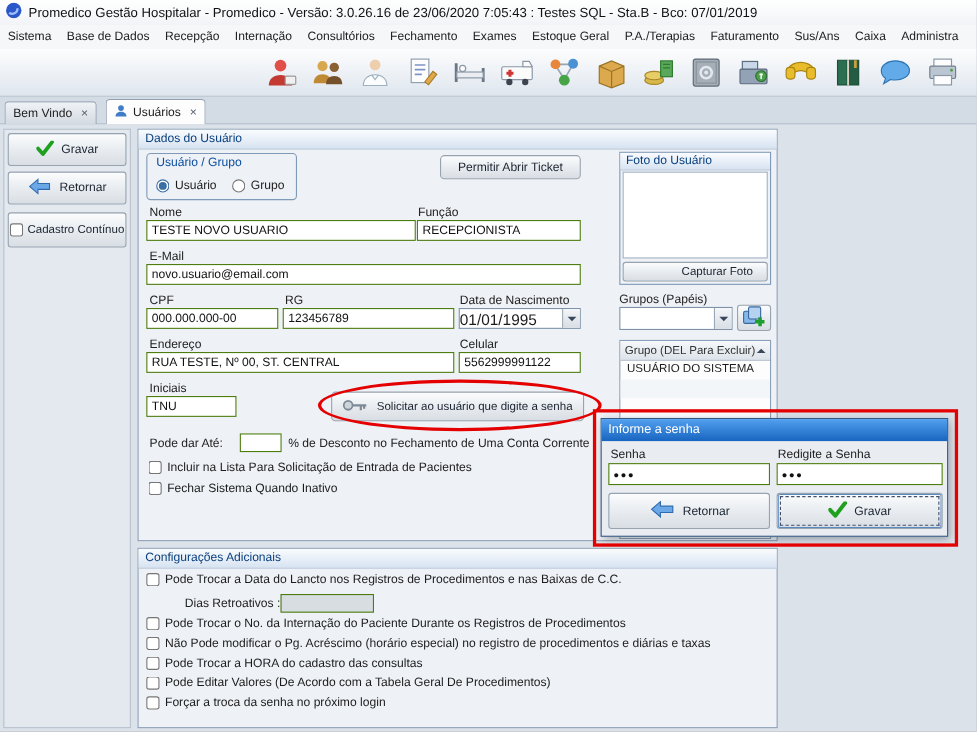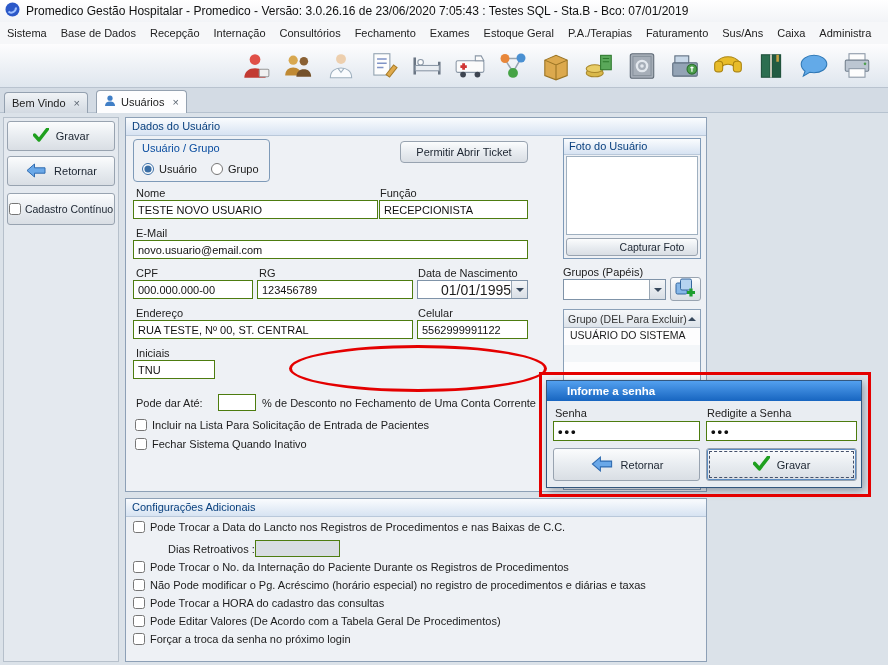--- a/index.html
+++ b/index.html
@@ -1,19 +1,19 @@
 <!DOCTYPE html>
 <html><head>
 <meta charset="utf-8">
 <style>
   * { margin:0; padding:0; box-sizing:border-box; }
   html,body { background:#b8bec6; }
   body { font-family:"Liberation Sans", sans-serif; font-size:11px; color:#1c1c1c; }
   #screen { position:relative; width:888px; height:665px; background:#dbe2e9; overflow:hidden; }
-  .abs { position:absolute;text-align:right; }
+  .abs { position:absolute; }
 
   
   .titlebar { position:absolute; left:0; top:0; width:888px; height:22px; background:linear-gradient(#ffffff,#f2f4f7);
               display:flex; align-items:center; gap:6px; padding-left:5px; font-size:12px; color:#111; white-space:nowrap; }
   
   .menubar { position:absolute; left:0; top:22px; width:888px; height:22px; background:#f6f7f9;
              display:flex; align-items:center; font-size:11px; color:#222; white-space:nowrap; overflow:hidden; }
   .menubar span { padding:4px 7px; cursor:default; }
 
   
@@ -62,22 +62,22 @@
   
   .grid-list { position:absolute; background:#fdfdfe; border:1px solid #8aa0b8; overflow:hidden; }
   .grid-hdr { height:18px; background:linear-gradient(#f6f8fa,#dde3ea); border-bottom:1px solid #aeb9c6;
               display:flex; align-items:center; justify-content:space-between; padding:0 4px; font-size:10.5px; color:#333; }
   .grid-row { height:17px; padding:1px 6px; font-size:10.5px; white-space:nowrap; }
   .grid-row.alt { background:#f3f6f9; }
 
   
   .dialog { position:absolute; left:546px; top:380px; width:316px; height:108px; background:#e9edf2;
             border:1px solid #33577e; box-shadow:2px 3px 8px rgba(10,20,40,.35); z-index:50; }
-  .dialog-title { height:20px; background:linear-gradient(#53a0ef,#1765c0); color:#fff; font-weight:bold;
-                  font-size:11.5px; display:flex; align-items:center; padding:0 20px; }
+  .dialog-title { height:20px; background:linear-gradient(#53a0ef,#1765c0); color:#fff; font-weight:normal;
+                  font-size:11.5px; display:flex; align-items:center; padding:0 6px; }
   .dlg-lbl { position:absolute; font-size:11px; color:#222; }
   .pwd { font-weight:bold; font-size:13px; letter-spacing:2px; }
   .focused { box-shadow:inset 0 0 0 1px #5a8ac0; outline:1px dashed #44506a; outline-offset:-4px; }
 
   
   .red-rect { position:absolute; left:539px; top:372px; width:332px; height:125px; border:3px solid #e40000; z-index:60; pointer-events:none; }
   .red-ellipse { position:absolute; left:289px; top:345px; width:258px; height:47px; border:3px solid #e40000;
                  border-radius:50%; z-index:60; pointer-events:none; }
 
   .photo-box { position:absolute; left:566px; top:156px; width:132px; height:79px; background:#fff; border:1px solid #9fb0c0; }
@@ -344,20 +344,27 @@
     <div class="grid-row alt"></div>
     <div class="grid-row"></div>
     <div class="grid-row alt"></div>
     <div class="grid-row"></div>
     <div class="grid-row alt"></div>
     <div class="grid-row"></div>
   </div>
 
   <span class="lbl" style="left:136px;top:347px;">Iniciais</span>
   <input class="field" style="left: 133px; top: 360px; width: 82px; height: 19px;" value="TNU">
+  <div class="win-btn abs" style="left:301px;top:356px;width:230px;height:27px;font-size:10.5px;border-radius:4px;">
+    <span><svg width="24" height="13" viewBox="0 0 24 13">
+          <circle cx="5.5" cy="6.5" r="4" fill="#cdd4da" stroke="#7d8a96" stroke-width="1.6"></circle>
+          <path d="M9.5 6.5H22M17 6.5V11M20 6.5v3.2" stroke="#7d8a96" stroke-width="2" fill="none"></path>
+        </svg></span>
+    <span>Solicitar ao usuário que digite a senha</span>
+  </div>
 
   <span class="lbl" style="left:136px;top:397px;">Pode dar Até:</span>
   <input class="field" style="left: 218px; top: 394px; width: 38px; height: 17px;" value="">
   <span class="lbl" style="left:262px;top:397px;">% de Desconto no Fechamento de Uma Conta Corrente</span>
 
   <label class="chk-row" style="left:135px;top:419px;">
     <input type="checkbox" style="">
     <span>Incluir na Lista Para Solicitação de Entrada de Pacientes</span>
   </label>
   <label class="chk-row" style="left:135px;top:438px;">

